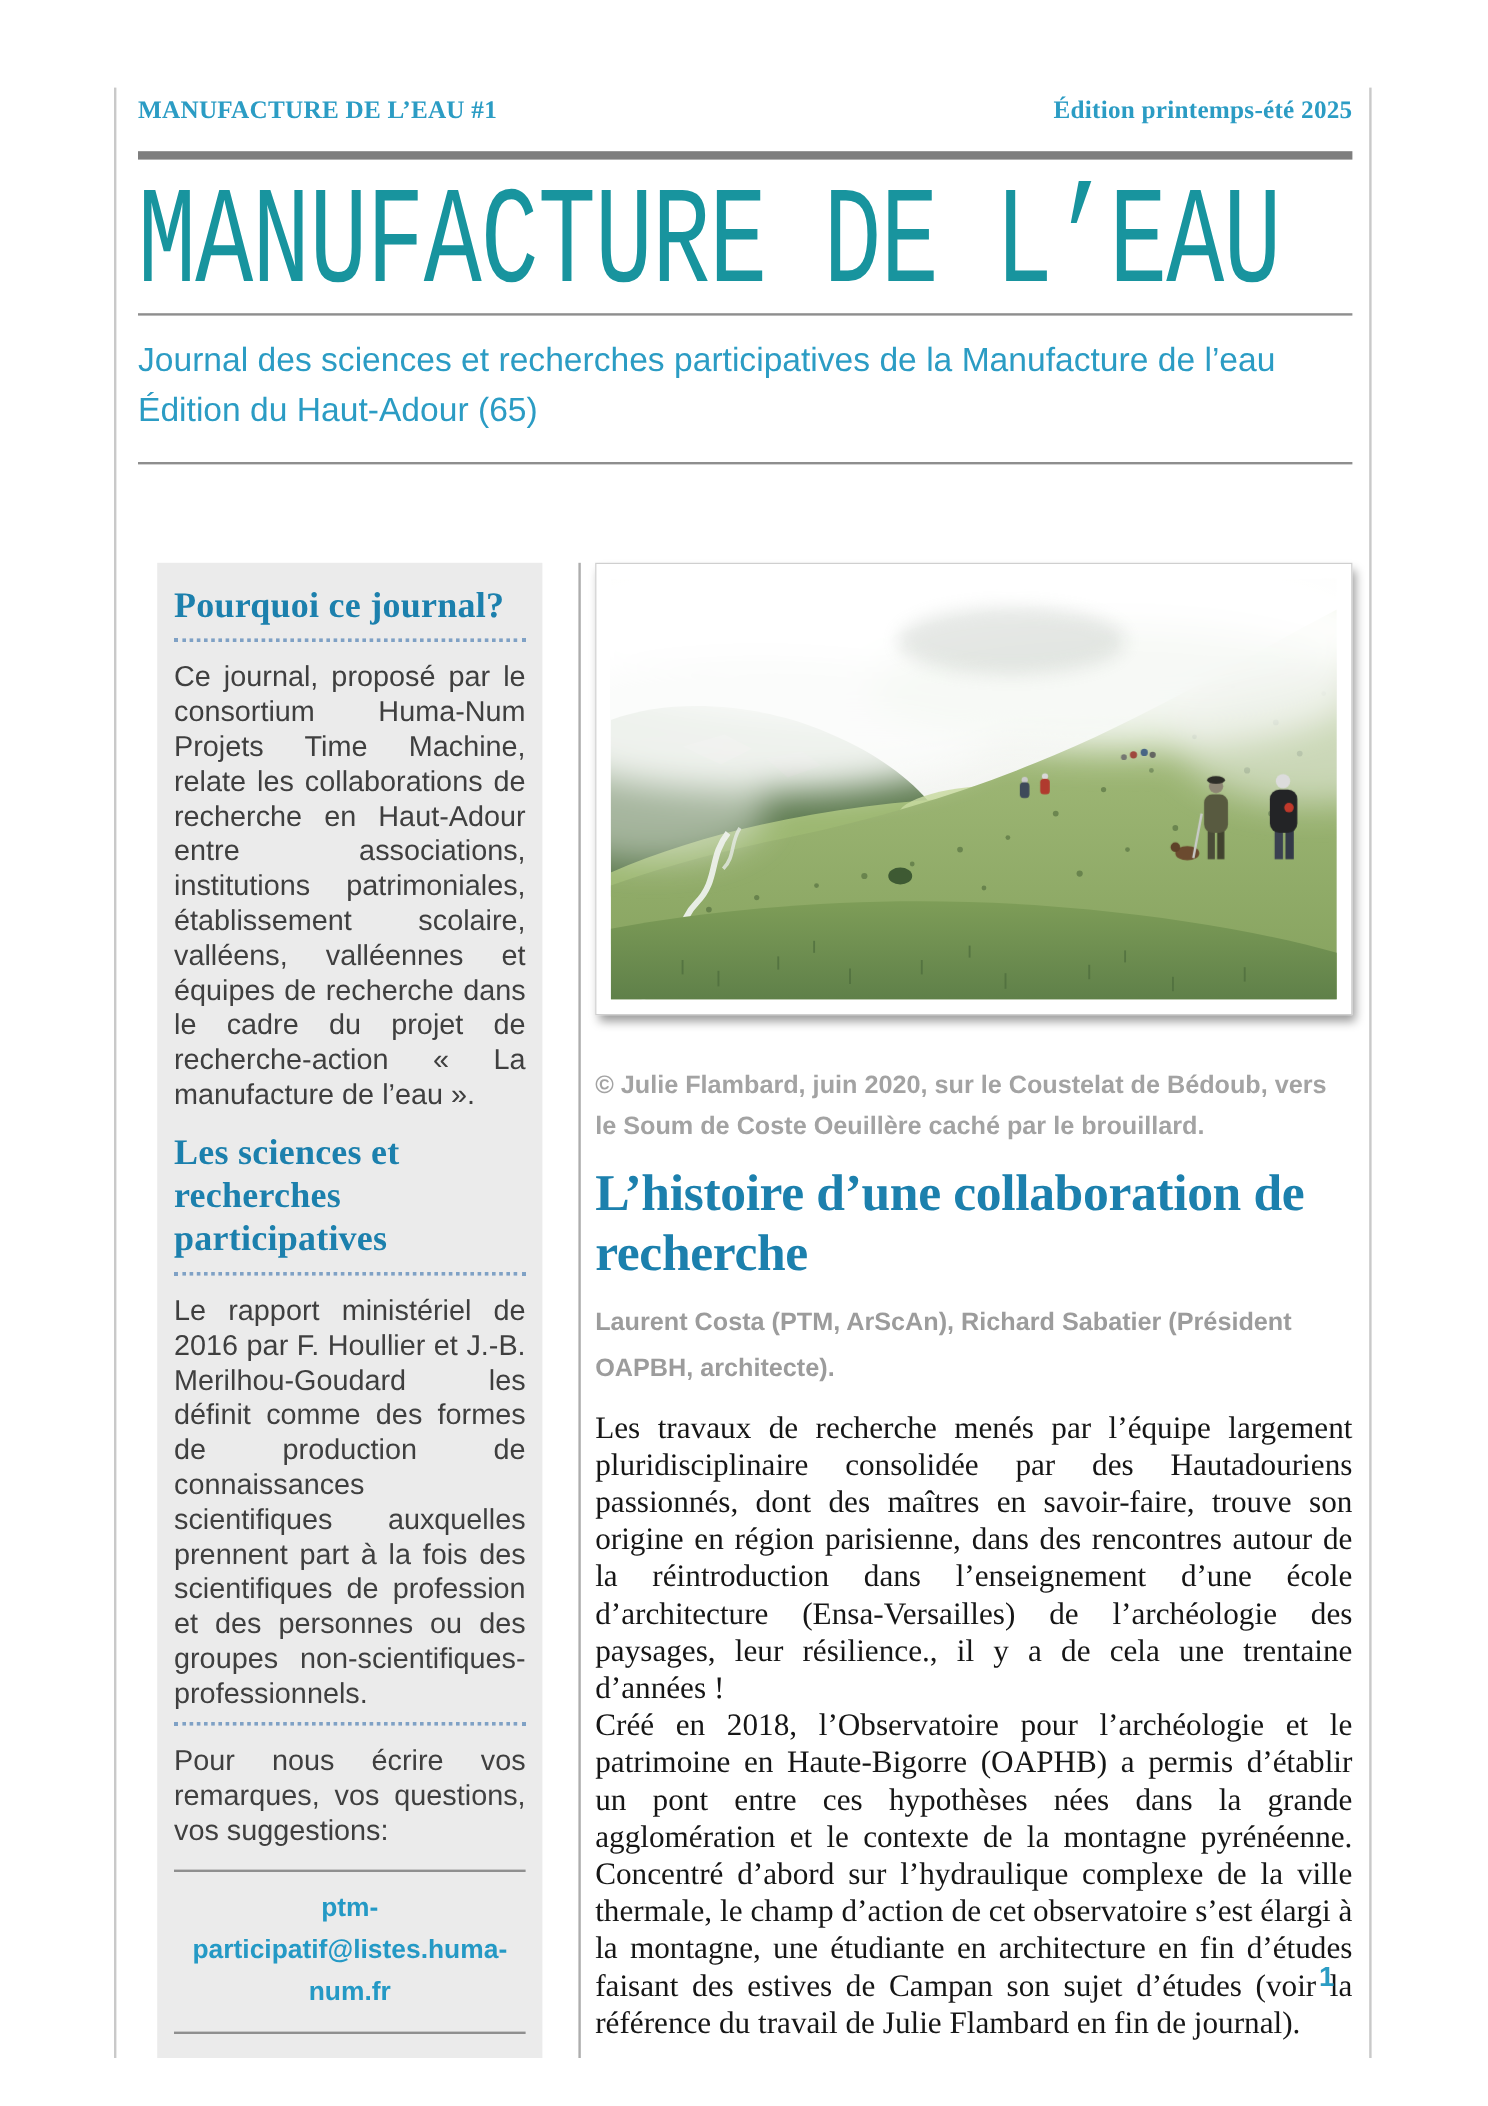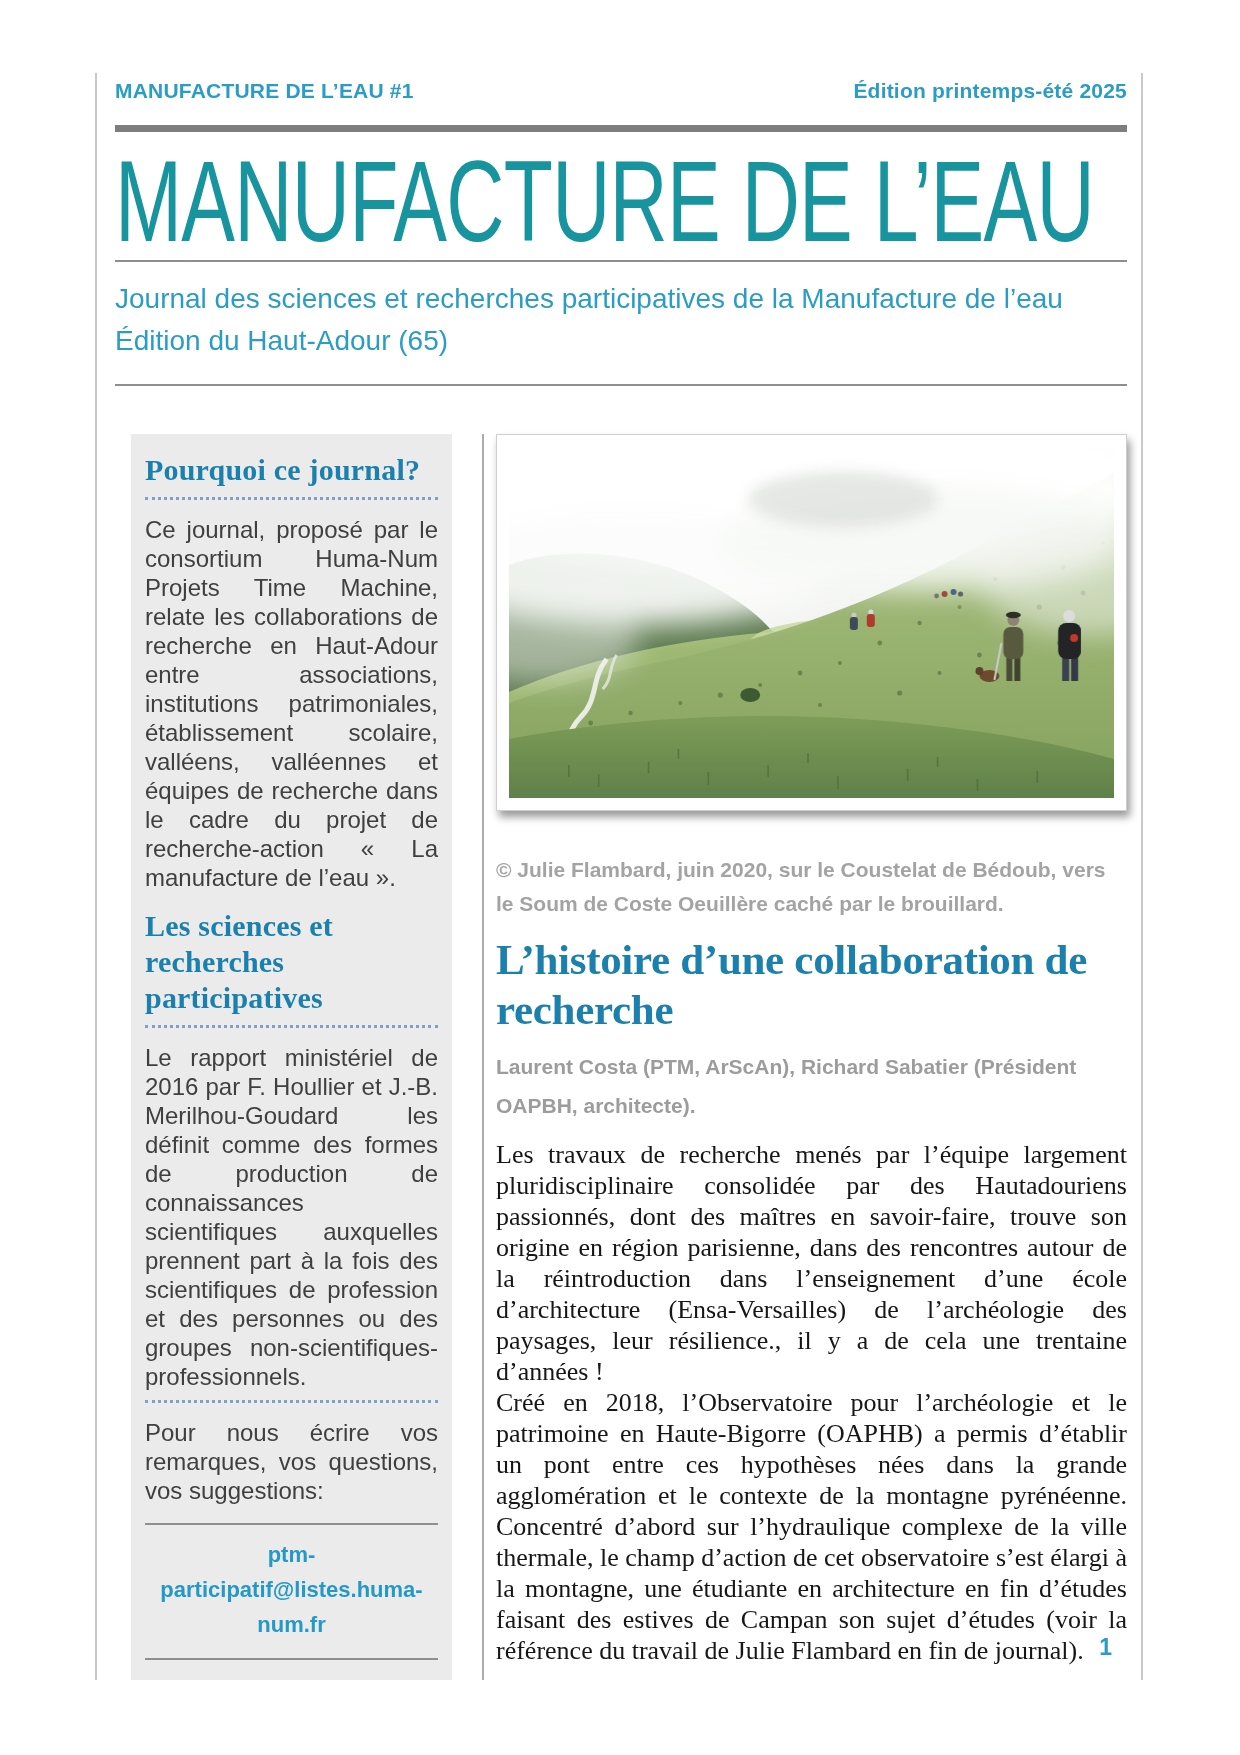--- a/index.html
+++ b/index.html
@@ -10,33 +10,33 @@
   html,body{background:#fff;}
   body{font-family:"Liberation Sans",sans-serif;}
   .page{position:relative;width:1240px;height:1755px;background:#fff;overflow:hidden;}
   .frame{
     margin:0 97px 0 95px; padding:4px 14px 0 18px;
     border-left:2px solid #C9C9C9; border-right:2px solid #C9C9C9;
     margin-top:73px;
   }
   
   .topbar{display:flex;justify-content:space-between;align-items:flex-start;padding-top:2px;}
-  .topbar span{font-size:21px;font-weight:700;color:var(--blue,#2B9CC4);letter-spacing:0.2px;}
+  .topbar span{font-size:21px;font-weight:700;color:var(--blue,#2B9CC4);letter-spacing:0.2px;font-family:Liberation Serif, serif;}
   .thick-rule{height:7px;background:#7E7E7E;margin-top:22px;}
   
-  .masthead{margin-top:10px;height:118px;overflow:hidden;display:flex;align-items:center;}
+  .masthead{margin-top:10px;height:118px;overflow:hidden;display:flex;align-items:flex-end;font-family:Liberation Mono, monospace;}
   .masthead h1{
     font-size:115px;font-weight:400;color:var(--teal,#18949E);white-space:nowrap;
     transform:scaleX(0.70);transform-origin:left center;letter-spacing:-1px;line-height:1;
   }
   .thin-rule{height:2px;background:#8E8E8E;}
   .subtitle{padding:16px 0 22px 0;text-align:left;}
   .subtitle div{font-size:28px;color:var(--blue,#2B9CC4);line-height:42px;}
   
-  .content{display:flex;align-items:stretch;margin-top:48px;}
+  .content{display:flex;align-items:stretch;margin-top:82px;}
   .sidebar{
     width:321px;margin-left:16px;flex:0 0 321px;background:var(--sidebar_bg,#EBEBEB);
     padding:8px 14px 20px 14px;
   }
   .sb-title{
     font-family:"Liberation Serif",serif;font-weight:700;
     color:var(--heading,#1C80AD);font-size:30px;line-height:36px;margin-top:16px;letter-spacing:0.2px;
   }
   .sb-title.first{margin-top:10px;}
   .dotted{border-bottom:3px dotted var(--dotted,#7FA1C5);margin-top:9px;}

